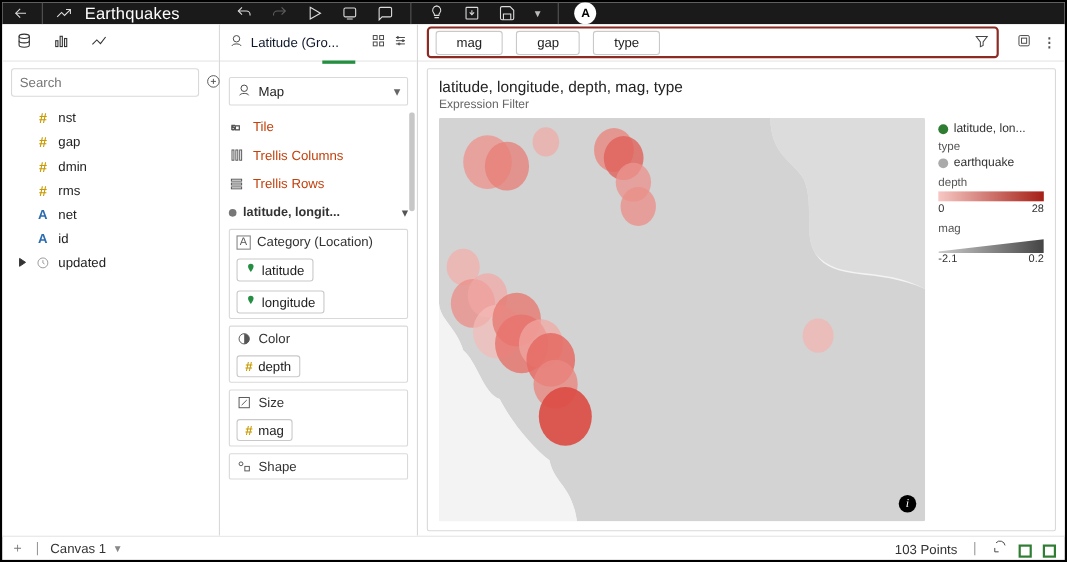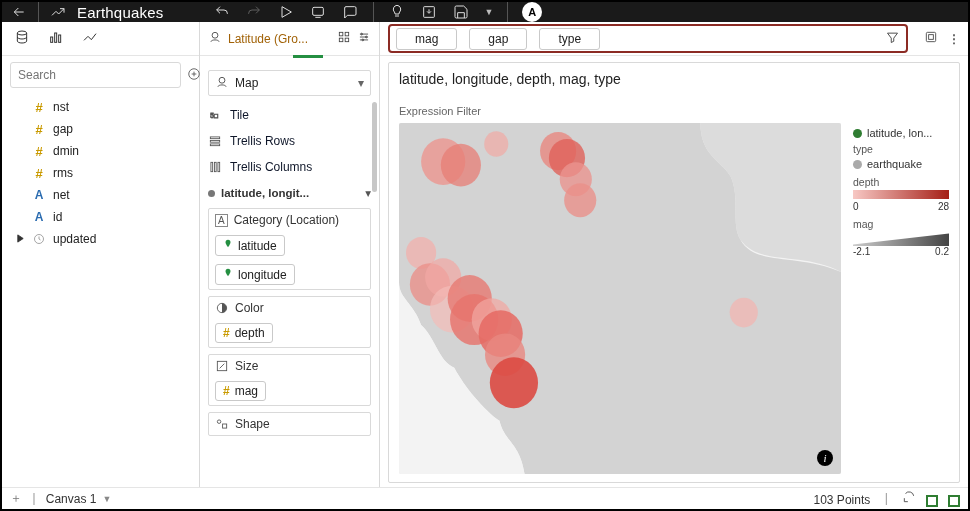--- a/index.html
+++ b/index.html
@@ -45,49 +45,49 @@
   .field-row { display:flex; align-items:center; height:22px; padding:0 8px 0 30px; gap:7px; font-size:12px; color:#222; cursor:default; }
   .field-row .typeicon { width:14px; display:inline-flex; justify-content:center; }
   .typeicon.hash { color:var(--gold); font-weight:bold; font-size:13px; }
   .typeicon.letter { color:var(--blue); font-weight:bold; font-size:12px; }
   .typeicon.clock svg { width:12px; height:12px; stroke:#888; fill:none; stroke-width:1.5; }
   .field-row.expandable { padding-left:14px; }
   .field-row.expandable .chev svg { width:9px; height:9px; stroke:#333; fill:#333; }
   
   .shelf { width:180px; border-right:1px solid var(--panel-border); display:flex; flex-direction:column; background:#fff; position:relative; }
   .shelf-header { height:34px; display:flex; align-items:center; gap:6px; padding:0 8px; border-bottom:1px solid var(--panel-border2); }
-  .shelf-title { flex:1; font-size:12px; color:#a16207; white-space:nowrap; overflow:hidden; text-overflow:ellipsis; }
+  .shelf-title { flex:1; font-size:12px; color:#0f172a; white-space:nowrap; overflow:hidden; text-overflow:ellipsis; }
   .mini-icon svg { width:14px; height:14px; stroke:#444; fill:none; stroke-width:1.5; }
   .shelf-under { position:absolute; left:8px; right:8px; top:33px; height:3px; }
   .shelf-under::after { content:""; position:absolute; right:48px; width:30px; height:3px; background:var(--accent); }
   .viz-select { margin:14px 8px 6px 8px; border:1px solid var(--panel-border); height:26px; border-radius:2px; display:flex; align-items:center; padding:0 6px; gap:6px; font-size:12px; color:#222; background:#fff; }
   .viz-select .arrow { margin-left:auto; color:#666; }
   .shelf-body { flex:1; overflow:auto; padding:0 8px; position:relative; }
   .shelf-scrollbar-fake { position:absolute; right:2px; top:0; width:5px; height:90px; background:#c7c7c7; border-radius:3px; }
-  .drop-row { display:flex; align-items:center; gap:8px; height:26px; font-size:12px; color:#0f172a; }
+  .drop-row { display:flex; align-items:center; gap:8px; height:26px; font-size:12px; color:#c2410c; }
   .drop-row svg { width:14px; height:14px; stroke:#555; fill:none; stroke-width:1.5; }
   .section { border:1px solid var(--panel-border); border-radius:2px; margin:6px 0; background:#fff; }
   .section-header { display:flex; align-items:center; gap:6px; padding:5px 6px; font-size:11.5px; color:#333; }
   .section-header .dot { width:7px; height:7px; border-radius:50%; background:#777; }
   .section-header .arrow { margin-left:auto; color:#555; }
   .section-row { display:flex; align-items:center; gap:6px; padding:4px 6px; font-size:12px; color:#333; }
   .pill { display:inline-flex; align-items:center; gap:5px; border:1px solid #c9c9c9; border-radius:3px; padding:2px 7px; background:#fff; font-size:12px; color:#222; }
   .pill .pin svg { width:10px; height:12px; fill:var(--accent); }
   .pill .hashc { color:var(--gold); font-weight:bold; font-size:12px; }
   
   .content { flex:1; display:flex; flex-direction:column; background:#fff; overflow:hidden; }
   .filter-bar { height:34px; border-bottom:1px solid var(--panel-border2); display:flex; align-items:center; padding:0 8px; gap:16px; }
   .filter-highlight { display:flex; align-items:center; gap:12px; border:2px solid var(--highlight-border); border-radius:4px; padding:3px 6px; flex:1; height:29px; }
   .filter-pill { border:1px solid #c9c9c9; border-radius:3px; padding:3px 18px; font-size:12px; color:#222; background:#fff; }
   .filter-highlight .spacer { flex:1; }
   .funnel svg { width:15px; height:15px; stroke:#444; fill:none; stroke-width:1.5; }
   .right-tools { display:flex; align-items:center; gap:10px; }
   .canvas-wrap { flex:1; padding:6px 8px 4px 8px; overflow:hidden; display:flex; }
   .viz-card { flex:1; border:1px solid var(--panel-border); border-radius:2px; padding:8px 10px; display:flex; flex-direction:column; overflow:hidden; }
-  .viz-title { font-size:14px; color:#222; margin-bottom:18px; }
+  .viz-title { font-size:14px; color:#222; margin-bottom:2px; }
   .viz-sub { font-size:11px; color:var(--muted); margin-bottom:6px; }
   .viz-body { flex:1; display:flex; gap:8px; overflow:hidden; }
   .map-box { flex:1; position:relative; background:#f3f3f3; border-radius:2px; overflow:hidden; }
   .map-svg { width:100%; height:100%; }
   .legend { width:100px; padding:4px 0 0 4px; font-size:11px; color:#333; }
   .legend .row { display:flex; align-items:center; gap:5px; margin-bottom:4px; }
   .legend .dot { width:9px; height:9px; border-radius:50%; }
   .legend .lab { font-size:11px; color:#333; }
   .legend .small { font-size:10.5px; color:#555; }
   .legend .grad { height:9px; background:linear-gradient(to right,#f7c8c4,#a51f16); margin:2px 0 2px 0; }
@@ -274,33 +274,33 @@
       <div class="shelf-body">
         <div class="shelf-scrollbar-fake"></div>
         <div class="drop-row">
             <svg viewBox="0 0 24 24">
               <text x="4" y="17" font-size="11" fill="#555">5□</text>
             </svg>
             <span>Tile</span>
           </div>
         <div class="drop-row">
             <svg viewBox="0 0 24 24">
+              <rect x="5" y="4" width="3" height="16"></rect>
+              <rect x="11" y="4" width="3" height="16"></rect>
+              <rect x="17" y="4" width="3" height="16"></rect>
+            </svg>
+            <span>Trellis Columns</span>
+          </div>
+        <div class="drop-row">
+            <svg viewBox="0 0 24 24">
               <rect x="4" y="5" width="16" height="3"></rect>
               <rect x="4" y="11" width="16" height="3"></rect>
               <rect x="4" y="17" width="16" height="3"></rect>
             </svg>
             <span>Trellis Rows</span>
-          </div>
-        <div class="drop-row">
-            <svg viewBox="0 0 24 24">
-              <rect x="5" y="4" width="3" height="16"></rect>
-              <rect x="11" y="4" width="3" height="16"></rect>
-              <rect x="17" y="4" width="3" height="16"></rect>
-            </svg>
-            <span>Trellis Columns</span>
           </div>
 
         <div class="section-header" style="border:0;padding:6px 0 2px 0">
           <span class="dot"></span>
           <b style="font-weight:600">latitude, longit...</b>
           <span class="arrow">▾</span>
         </div>
 
         <div class="section">
           <div class="section-row">

